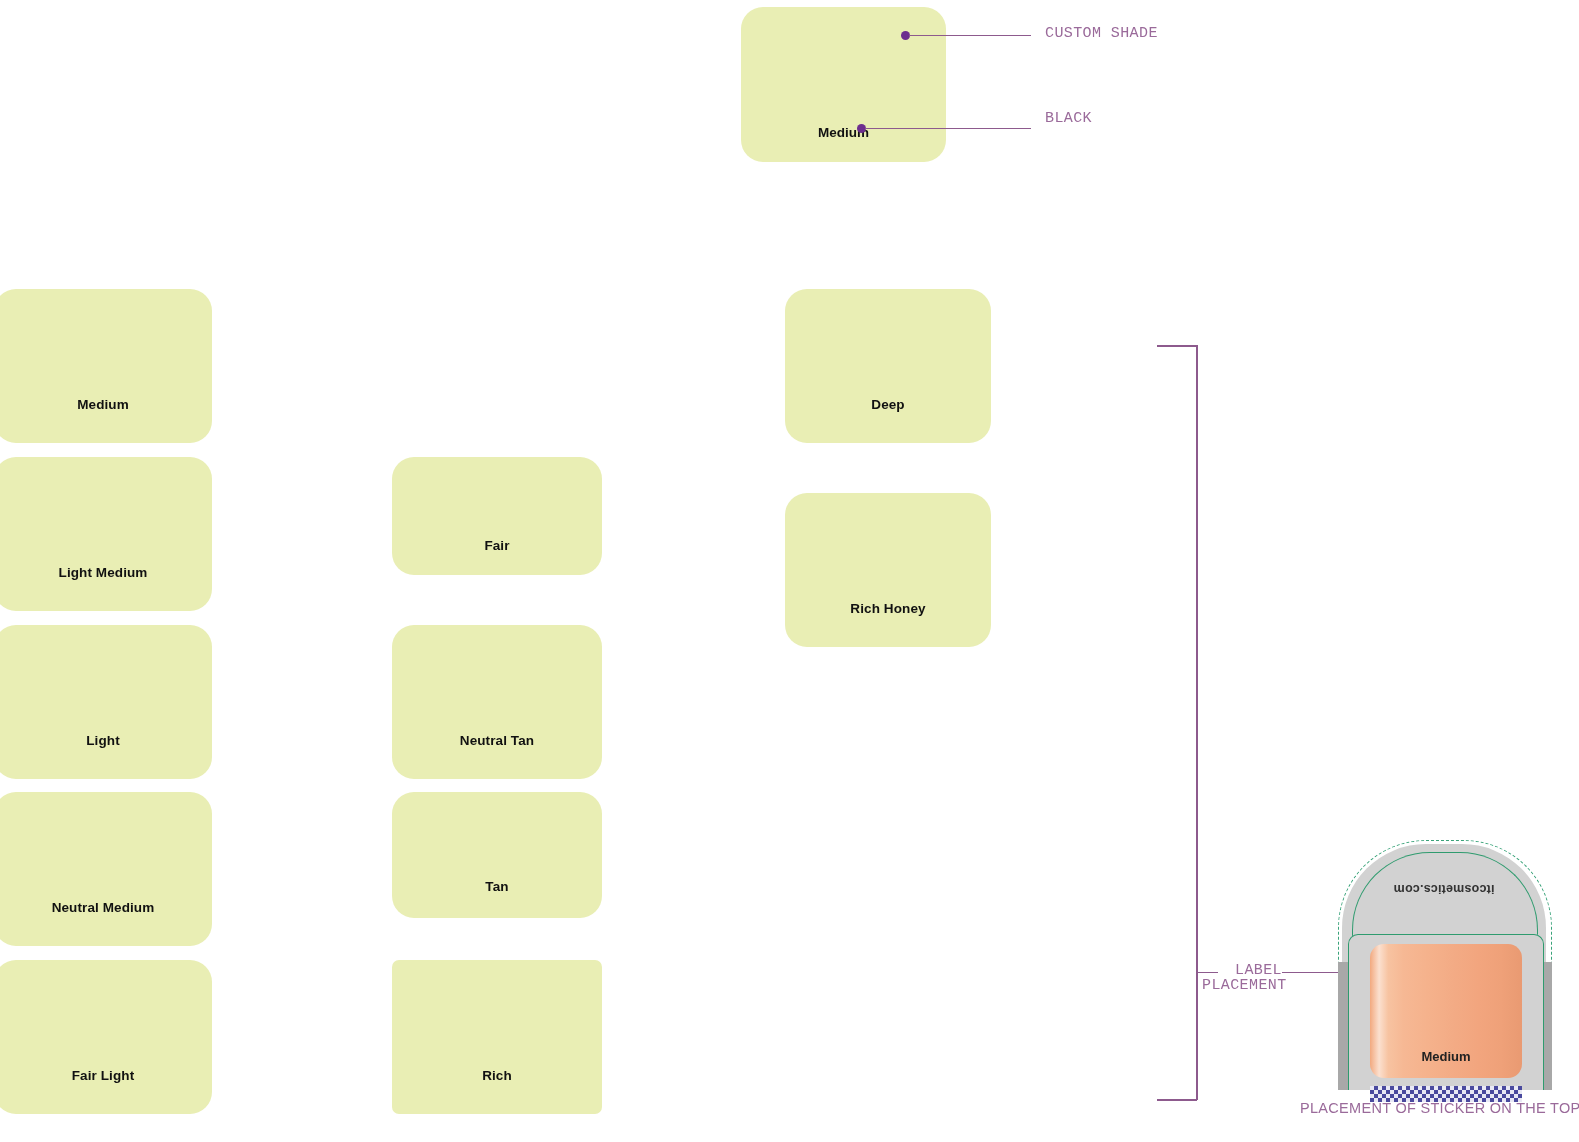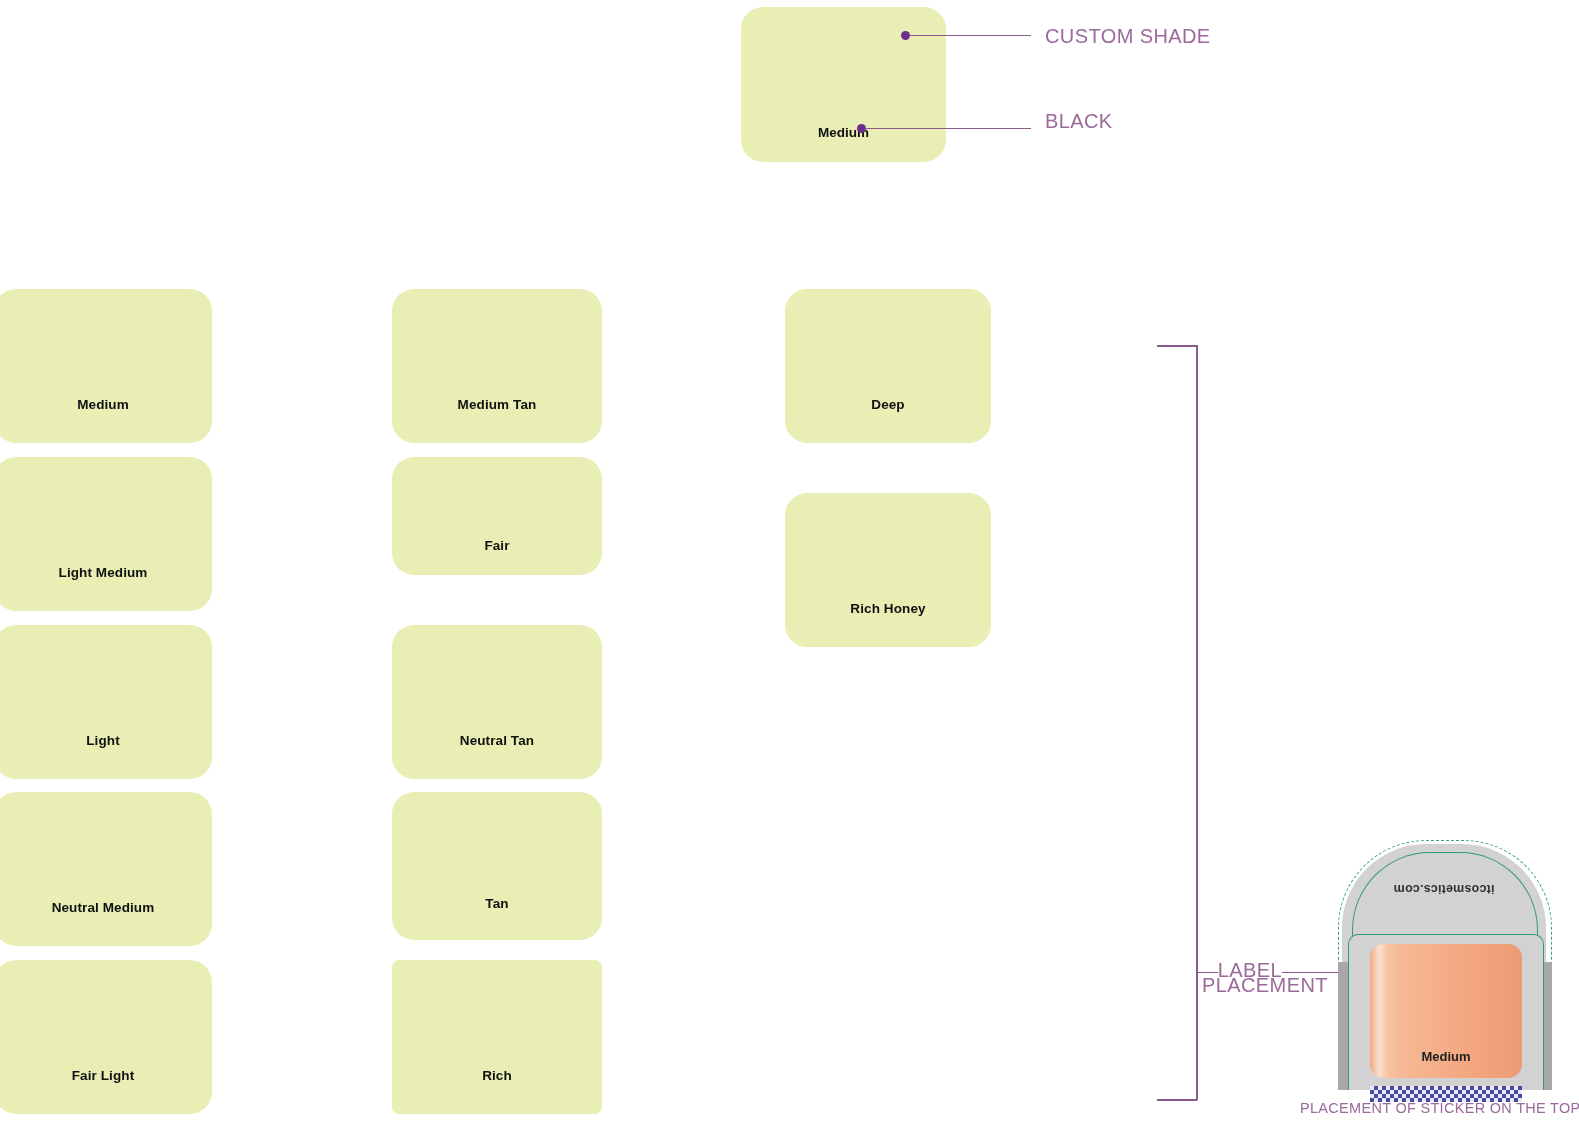--- a/index.html
+++ b/index.html
@@ -20,23 +20,23 @@
   .hero{position:absolute;left:741px;top:7px;width:205px;height:155px;
         background:#e9eeb4;border-radius:22px;}
   .hero-label{position:absolute;left:0;right:0;top:110px;height:30px;
         display:flex;align-items:center;justify-content:center;
         font-size:13.5px;font-weight:bold;color:#111111;}
 
   
   .anno-line{position:absolute;background:#8d5a8d;height:1px;}
   .anno-dot{position:absolute;width:9px;height:9px;border-radius:50%;
             background:#6d2e8e;}
-  .anno-text{position:absolute;color:#9a6a9a;font-size:20px;
+  .anno-text{position:absolute;color:#9a6a9a;font-size:15px;
              letter-spacing:.4px;white-space:nowrap;
-             font-family:Liberation Sans, sans-serif;}
+             font-family:Liberation Mono, monospace;}
   .anno-text.two-line{white-space:normal;line-height:15px;text-align:right;}
 
   
   .bracket-v{position:absolute;left:1196px;top:345px;width:1.6px;height:755px;
              background:#8d5a8d;}
   .bracket-top{position:absolute;left:1157px;top:345px;width:40px;height:1.6px;
              background:#8d5a8d;}
   .bracket-bot{position:absolute;left:1157px;top:1099px;width:40px;height:1.6px;
              background:#8d5a8d;}
 
@@ -108,30 +108,27 @@
   <div class="swatch" style="left:-6px;top:625px;width:218px;height:154px;">
     <div class="sw-label">Light</div>
   </div>
   <div class="swatch" style="left:-6px;top:792px;width:218px;height:154px;">
     <div class="sw-label">Neutral Medium</div>
   </div>
   <div class="swatch" style="left:-6px;top:960px;width:218px;height:154px;">
     <div class="sw-label">Fair Light</div>
   </div>
 
-  <div class="swatch" style="left:392px;top:289px;width:210px;height:154px;">
-    <div class="sw-label">Medium Tan</div>
-  </div>
   <div class="swatch" style="left:392px;top:457px;width:210px;height:118px;">
     <div class="sw-label">Fair</div>
   </div>
   <div class="swatch" style="left:392px;top:625px;width:210px;height:154px;text-align:right;">
     <div class="sw-label">Neutral Tan</div>
   </div>
-  <div class="swatch" style="left:392px;top:792px;width:210px;height:148px;">
+  <div class="swatch" style="left:392px;top:792px;width:210px;height:126px;">
     <div class="sw-label">Tan</div>
   </div>
   <div class="swatch" style="left:392px;top:960px;width:210px;height:154px;border-radius:7px;">
     <div class="sw-label">Rich</div>
   </div>
 
   <div class="swatch" style="left:785px;top:289px;width:206px;height:154px;">
     <div class="sw-label">Deep</div>
   </div>
   <div class="swatch" style="left:785px;top:457px;width:206px;height:154px;margin-top:36px;">

